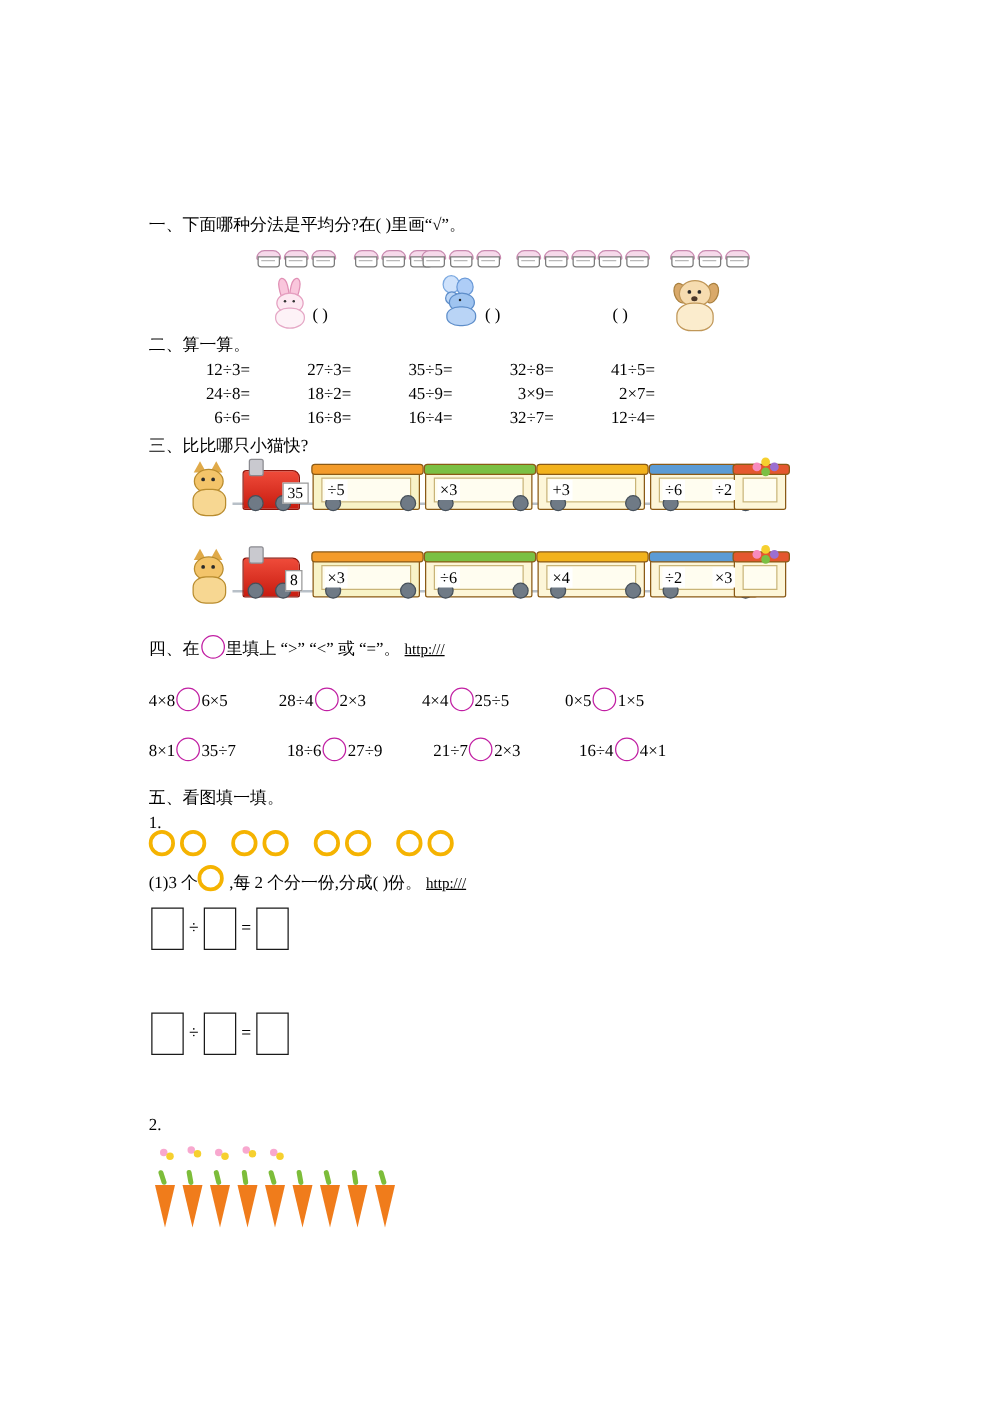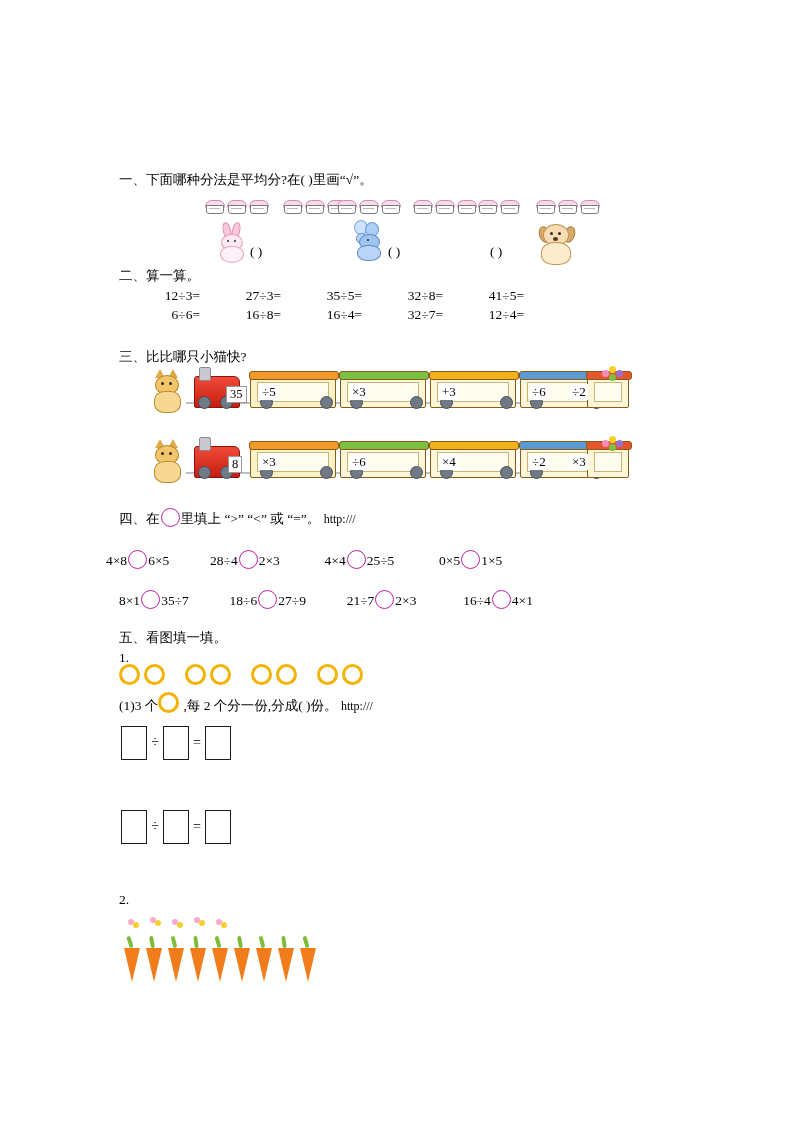--- a/index.html
+++ b/index.html
@@ -277,21 +277,21 @@
     width: 4px; height: 12px;
     background: #7dbd3a;
     border-radius: 2px;
   }
   .pinkflower {
     position: absolute; width: 12px; height: 12px;
   }
   .pinkflower i {
     position: absolute; width: 6px; height: 6px; background: #f8a8cf; border-radius: 50%;
   }
-  .link { font-family: "Liberation Serif", serif; font-size: 12px; }
+  .link { font-family: "Liberation Serif", serif; font-size: 12px; text-decoration: underline; }
 </style>
 </head>
 <body>
 
 <div class="page">
 
 
   <div class="sec" style="left:119px; top:170px;">一、下面哪种分法是平均分?在(      )里画“√”。</div>
 
   <div class="cake-row" style="left:204px; top:200px;">
@@ -407,20 +407,27 @@
 
   <div class="sec" style="left:119px; top:266px;">二、算一算。</div>
 
   <div class="calc" style="left:119px; top:286px;">
     <div class="row">
       <div class="cell">12÷3=</div>
       <div class="cell">27÷3=</div>
       <div class="cell">35÷5=</div>
       <div class="cell">32÷8=</div>
       <div class="cell">41÷5=</div>
+    </div>
+    <div class="row">
+      <div class="cell">24÷8=</div>
+      <div class="cell">18÷2=</div>
+      <div class="cell">45÷9=</div>
+      <div class="cell">3×9=</div>
+      <div class="cell">2×7=</div>
     </div>
     <div class="row">
       <div class="cell">6÷6=</div>
       <div class="cell">16÷8=</div>
       <div class="cell">16÷4=</div>
       <div class="cell">32÷7=</div>
       <div class="cell">12÷4=</div>
     </div>
   </div>
 
@@ -534,21 +541,21 @@
       <i style="left:14px; top:4px; background:#9b6fd1;"></i>
       <i style="left:7px; top:8px; background:#7bc043;"></i>
     </div>
   </div>
 
   <div class="sec" style="left:119px; top:508px;">
     <span>四、在</span><span class="ocirc"></span><span>里填上 “&gt;” “&lt;” 或 “=”。</span>
     <span class="link">http:///</span>
   </div>
 
-  <div class="cmp" style="left:106px; top:550px;text-align:center;">
+  <div class="cmp" style="left:119px; top:550px;text-align:center;">
     <span>4×8</span><span class="ocirc"></span><span>6×5</span>
     <span style="display:inline-block; width:34px;"></span>
     <span>28÷4</span><span class="ocirc"></span><span>2×3</span>
     <span style="display:inline-block; width:38px;"></span>
     <span>4×4</span><span class="ocirc"></span><span>25÷5</span>
     <span style="display:inline-block; width:38px;"></span>
     <span>0×5</span><span class="ocirc"></span><span>1×5</span>
   </div>
 
   <div class="cmp" style="left:119px; top:590px;">

